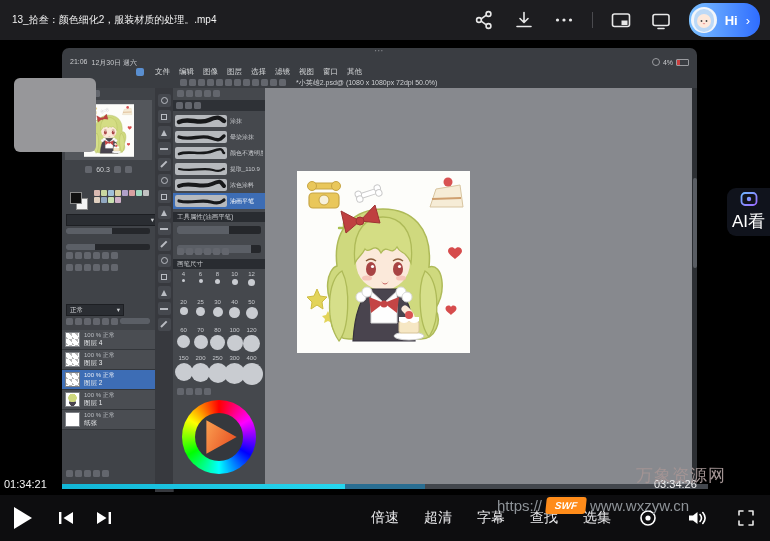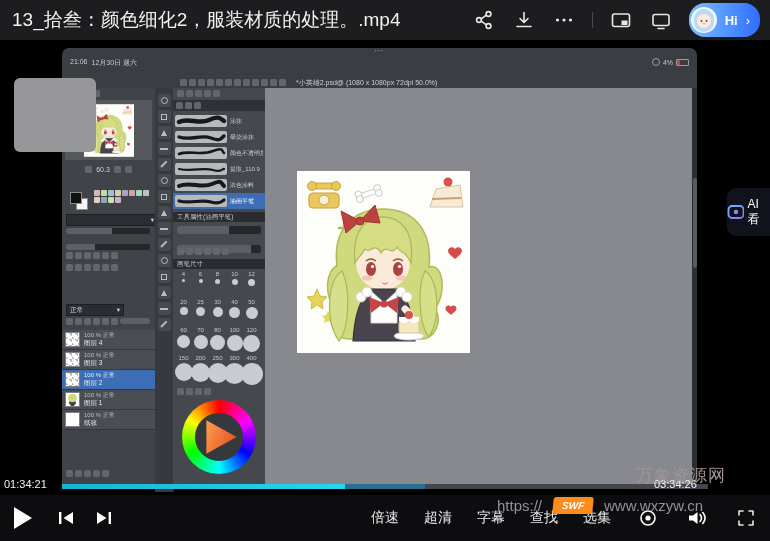--- a/index.html
+++ b/index.html
@@ -1,21 +1,21 @@
 <!DOCTYPE html>
 <html><head>
 <meta charset="utf-8">
 <style>
 html,body{margin:0;padding:0;background:#000}
 #stage{position:relative;width:770px;height:541px;background:#000;overflow:hidden;
   font-family:"Liberation Sans","DejaVu Sans",sans-serif}
 .abs{position:absolute}
 
 .topbar{left:0;top:0;width:770px;height:40px;background:#1d1d20;z-index:40}
-.vtitle{left:12px;top:0;height:40px;line-height:40px;font-size:19px;color:#f1f1f1;white-space:nowrap}
+.vtitle{left:12px;top:0;height:40px;line-height:40px;font-size:10px;color:#f1f1f1;white-space:nowrap}
 .tbr{right:10px;top:0;height:40px;display:flex;align-items:center;gap:16px}
 .tbtn{width:24px;height:24px;display:flex;align-items:center;justify-content:center;cursor:pointer}
 .ic{stroke:#e8e8e8;fill:none;stroke-width:1.6;stroke-linecap:round;stroke-linejoin:round}
 .tdiv{width:1px;height:16px;background:#4a4a4e}
 .pill{height:30px;border-radius:16px;background:linear-gradient(90deg,#7cc0ff,#2f6dff);
   display:flex;align-items:center;padding:2px 10px 2px 2px;gap:8px;cursor:pointer}
 .pill b{color:#fff;font-size:13px}.pill .chev{color:#fff;font-size:13px}
 
 .app{left:62px;top:48px;width:635px;height:438px;background:#3a3d42;border-radius:7px 7px 0 0;z-index:10}
 .appdots{left:0;top:0;width:100%;height:9px;text-align:center;color:#85878c;font-size:10px;line-height:6px;letter-spacing:1px}
@@ -80,24 +80,24 @@
   background:linear-gradient(115deg,#ffb45c,#e33c17);clip-path:polygon(20% 10%,20% 90%,92% 50%)}
 
 .canvas{left:203px;top:40px;width:432px;height:398px;background:#87898e;overflow:hidden}
 .cscroll{right:0;top:0;width:5px;height:100%;background:#2c2f33}
 .cthumb{right:.5px;top:90px;width:4px;height:90px;background:#595d63;border-radius:2px}
 
 .grayov{left:14px;top:78px;width:82px;height:74px;background:#97979a;border-radius:6px;z-index:30}
 .sidew{right:0;top:188px;z-index:45;display:flex;flex-direction:column;align-items:flex-end;gap:7px}
 .swbox{width:43px;background:rgba(18,22,32,.88);border-radius:9px 0 0 9px;display:flex;flex-direction:column;overflow:hidden}
 .swbox2{width:43px;background:rgba(0,0,0,.92);border-radius:9px 0 0 9px;overflow:hidden}
-.swbtn{height:48px;display:flex;align-items:center;justify-content:center;gap:3px;color:#fff;font-size:12px;cursor:pointer}
+.swbtn{height:48px;display:flex;flex-direction:column;align-items:center;justify-content:center;gap:3px;color:#fff;font-size:17px;cursor:pointer}
 .swbox2 .swbtn{height:46px}
 .wmsite{left:636px;top:464px;font-size:17px;color:#a39494;letter-spacing:1px;z-index:60}
-.wmurl{top:497px;left:497px;display:flex;align-items:center;gap:11px;z-index:60;font-size:15px;color:#8e9398}
+.wmurl{top:497px;left:497px;display:flex;align-items:center;gap:4px;z-index:60;font-size:15px;color:#8e9398}
 .swf{width:40px;height:17px;background:#ff8c1a;border-radius:3px;color:#fff;font-size:10px;font-style:italic;font-weight:bold;
   display:flex;align-items:center;justify-content:center;transform:skewX(-6deg)}
 
 .ptime{top:478px;font-size:11px;color:#f2f2f2;z-index:20}
 .ptrack{left:62px;top:484px;width:646px;height:5px;background:#43474d;z-index:15;cursor:pointer}
 .pplayed{position:absolute;left:0;top:0;height:100%;width:283px;background:linear-gradient(90deg,#12b6d6,#27d6ee)}
 .pbuffer{position:absolute;left:283px;top:0;height:100%;width:80px;background:#2a6e92}
 .cbar{left:0;bottom:0;width:770px;height:46px;background:#0d0d0f;z-index:40}
 .play{left:14px;top:12px;width:0;height:0;border-left:18px solid #fff;border-top:11px solid transparent;border-bottom:11px solid transparent;cursor:pointer}
 .skip{top:13px;cursor:pointer}
@@ -244,20 +244,32 @@
         <span>21:06</span>
         <span>12月30日 週六</span>
       </span>
       <span class="rt">
         <span class="dotic"></span>
         <span>4%</span>
         <span class="batt"></span>
       </span>
     </div>
 
+    <div class="abs menubar">
+      <span class="appic"></span>
+      <span class="mi">文件</span>
+      <span class="mi">编辑</span>
+      <span class="mi">图像</span>
+      <span class="mi">图层</span>
+      <span class="mi">选择</span>
+      <span class="mi">滤镜</span>
+      <span class="mi">视图</span>
+      <span class="mi">窗口</span>
+      <span class="mi">其他</span>
+    </div>
 
     <div class="abs toolrow">
       <span class="qrow">
           <i class="q"></i>
           <i class="q"></i>
           <i class="q"></i>
           <i class="q"></i>
           <i class="q"></i>
           <i class="q"></i>
           <i class="q"></i>

